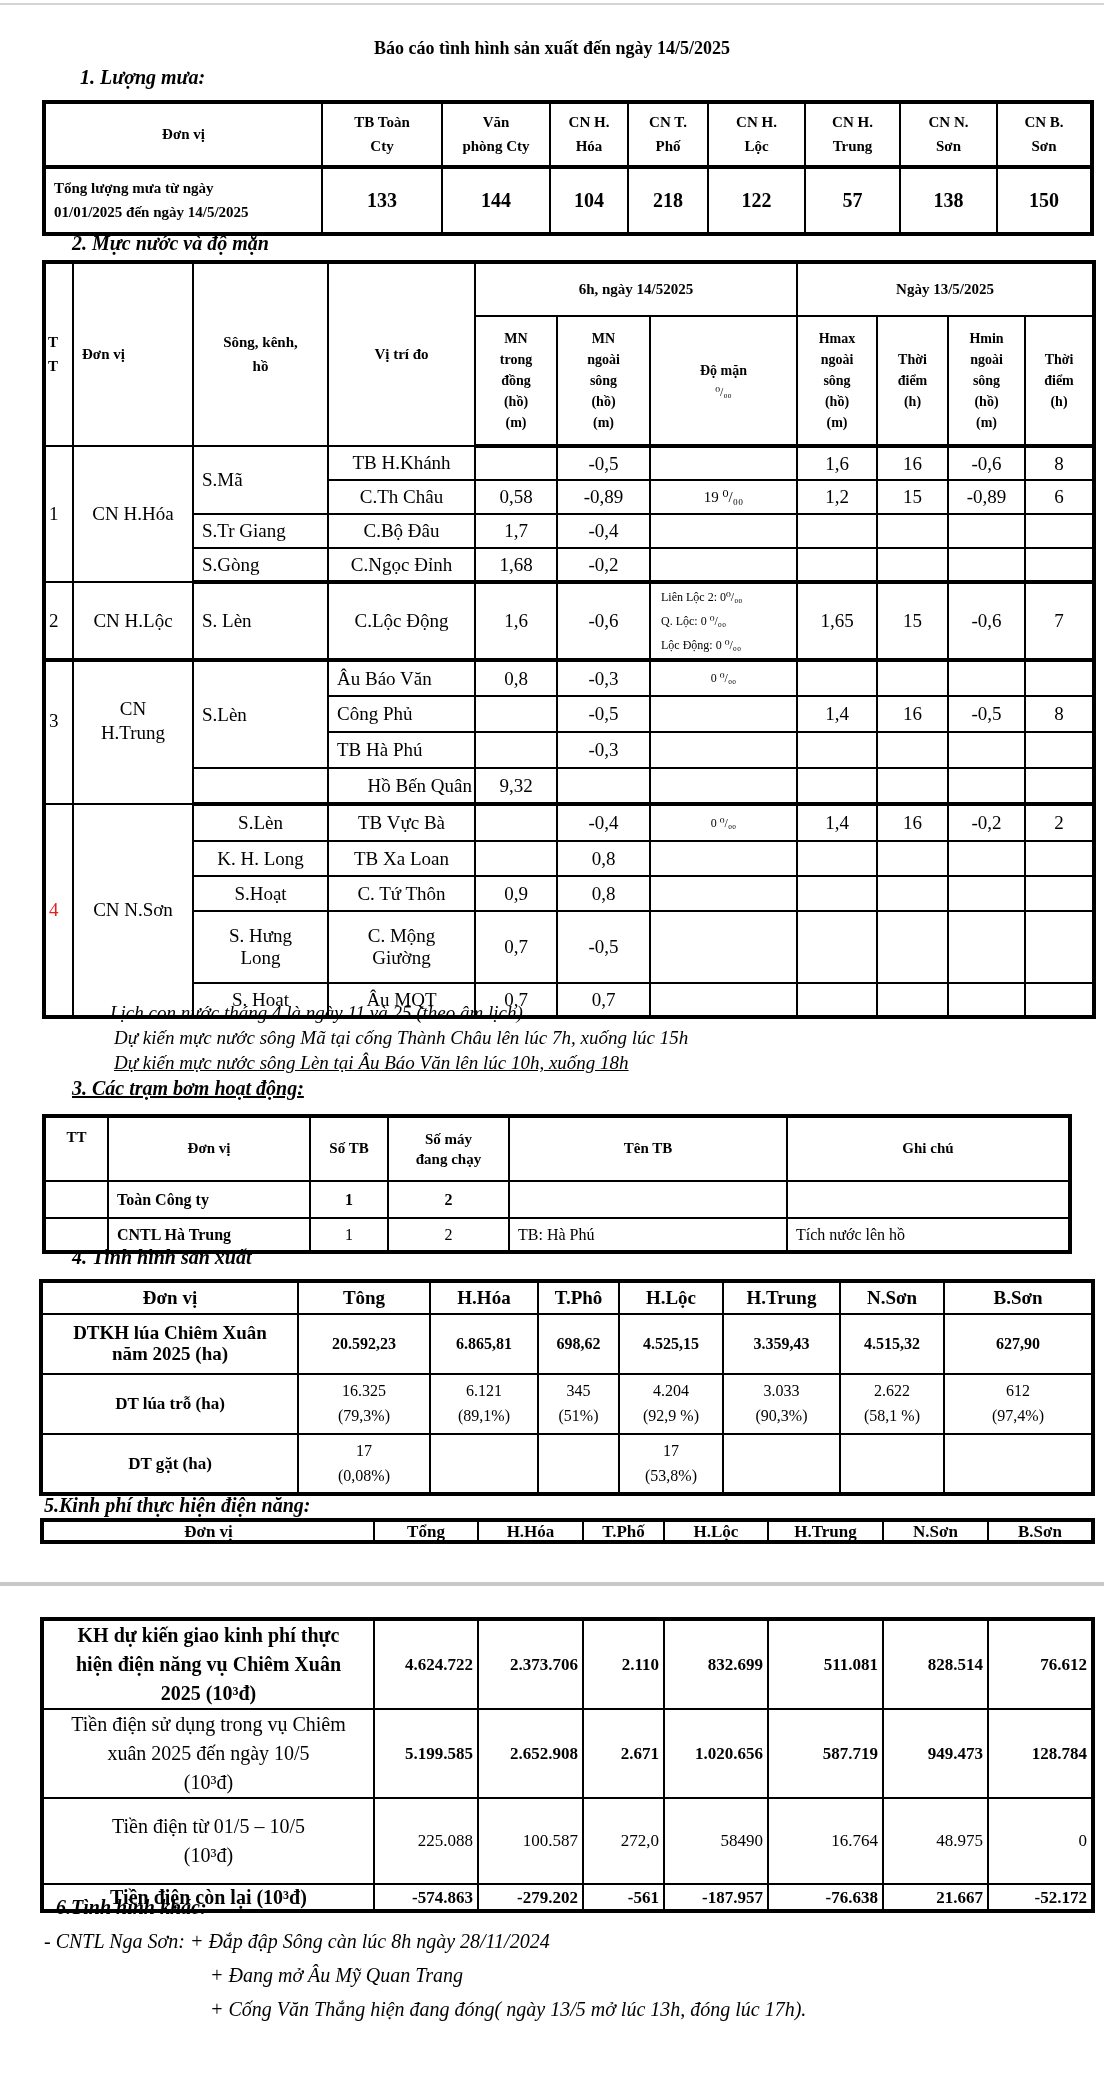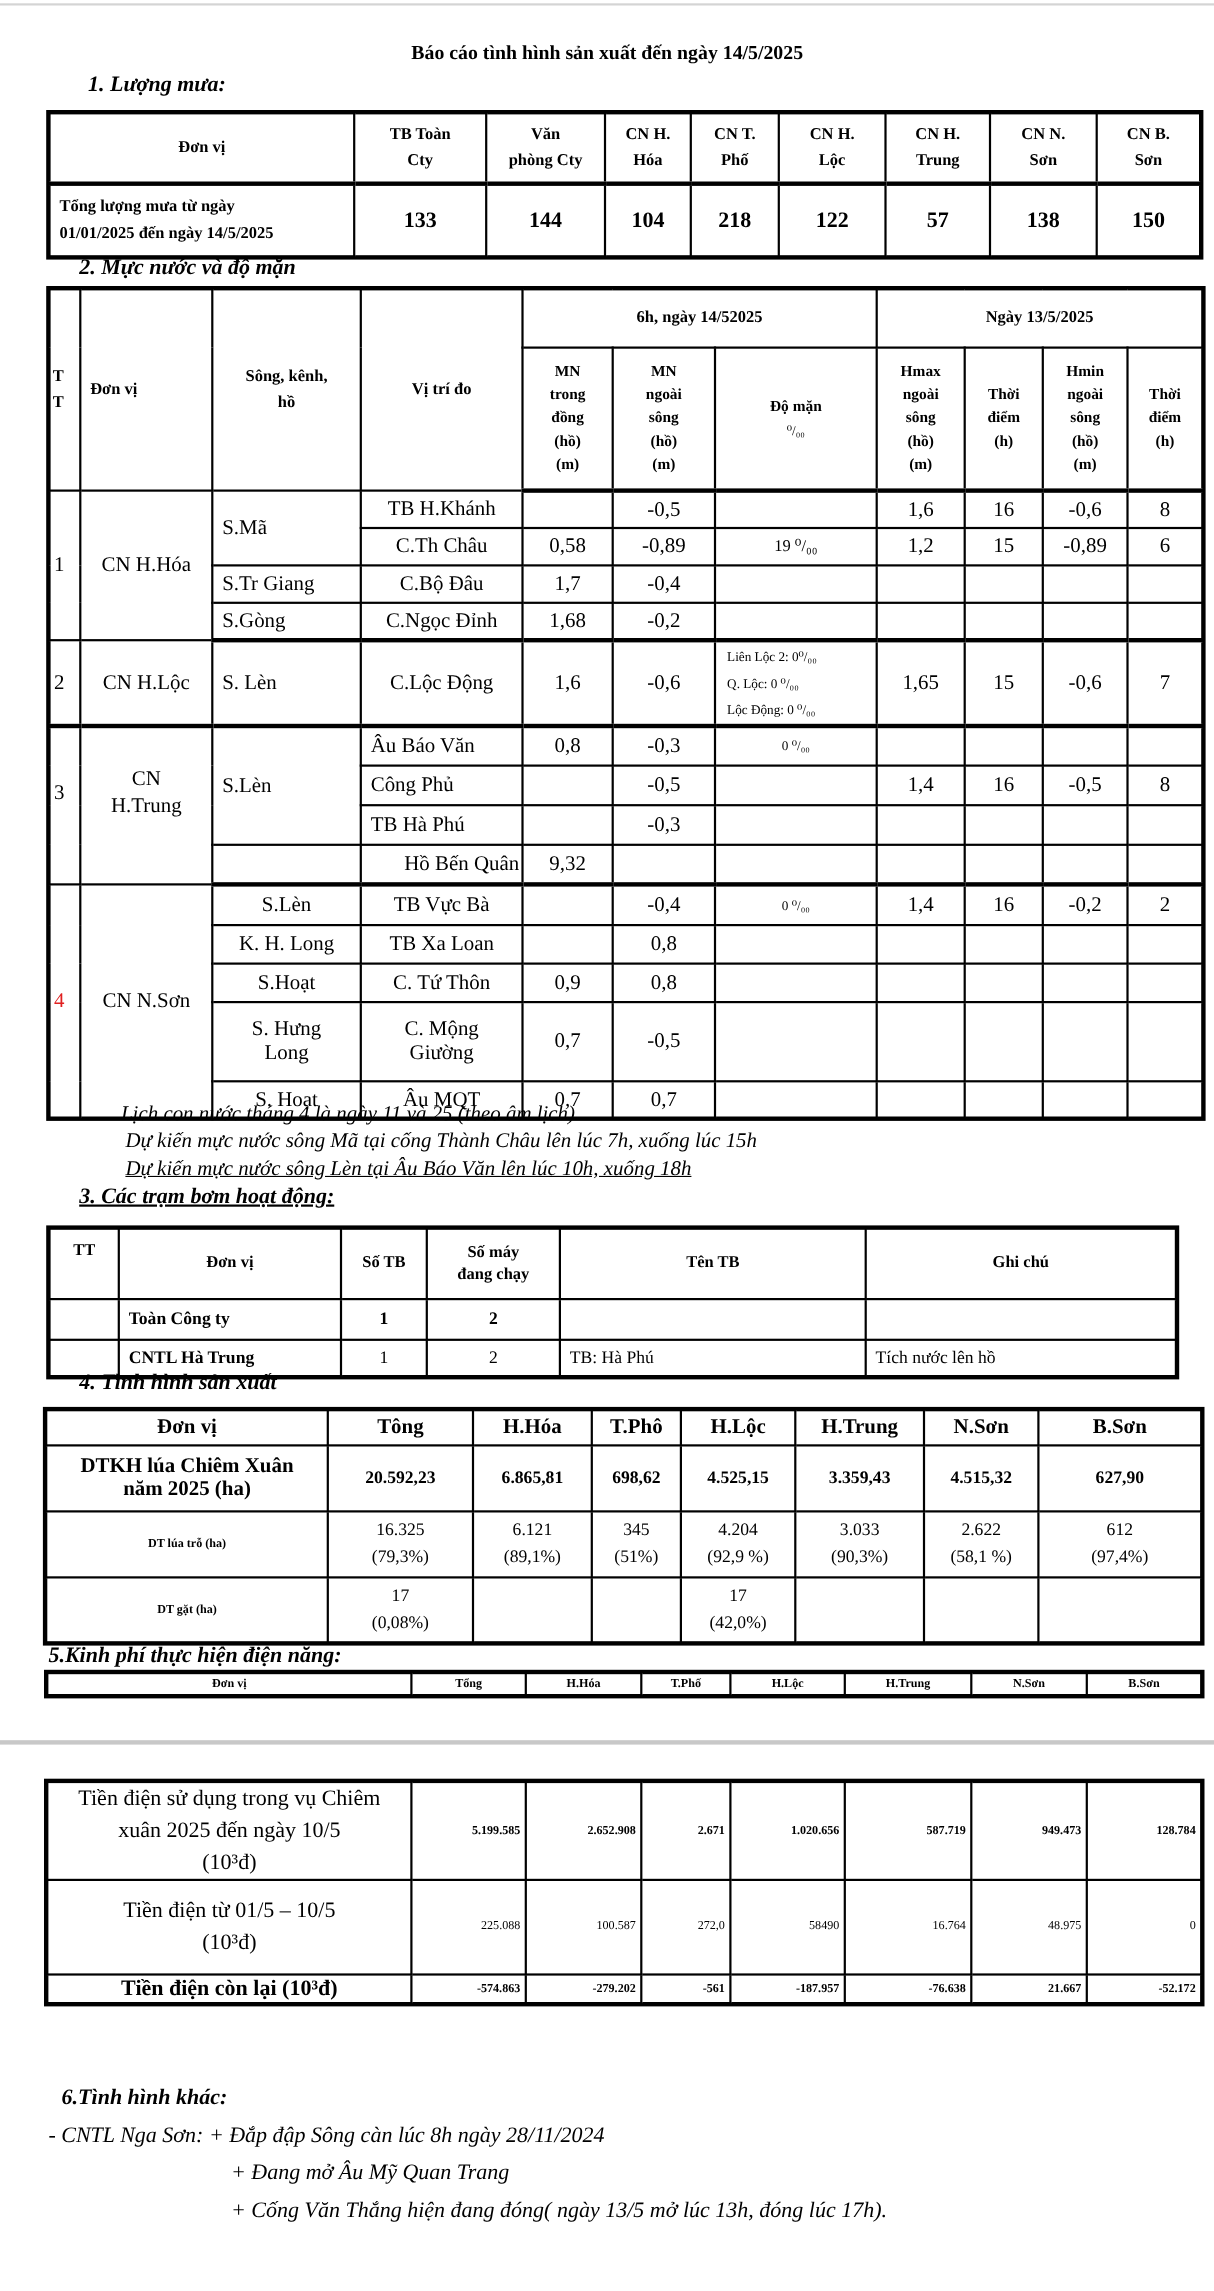--- a/index.html
+++ b/index.html
@@ -9,21 +9,21 @@
   .pagebreak { position:absolute; left:0; top:1582px; width:1104px; height:4px; background:#c8c8c8; }
   .title { position:absolute; left:0; width:1104px; top:38px; text-align:center; font-weight:bold; font-size:18px; }
   .h { position:absolute; font-style:italic; font-weight:bold; font-size:20px; white-space:nowrap; }
   .note { position:absolute; font-style:italic; font-size:19px; white-space:nowrap; }
   table { position:absolute; border-collapse:collapse; table-layout:fixed; }
   td, th { border:2px solid #000; padding:0 2px; text-align:center; vertical-align:middle; line-height:1.25; overflow:hidden; }
   .outer { outline:3px solid #000; outline-offset:-1px; }
   .b { font-weight:bold; }
   .s15 { font-size:15px; }
   .s16 { font-size:16px; }
-  .s17 { font-size:11px; }
+  .s17 { font-size:17px; }
   .s18 { font-size:20px; }
   .s19 { font-size:19px; }
   .left { text-align:left; padding-left:8px; }
   .right { text-align:right; padding-right:4px; }
   .thick-b td { border-bottom-width:4px; }
   .sal { font-size:12px; line-height:2.0; text-align:left; padding-left:10px; }
   .red { color:#e02020; }
   .cell-th { font-weight:bold; font-size:15px; line-height:1.55; }
 </style>
 </head>
@@ -354,21 +354,21 @@
     <td class="s16" style="line-height:1.55"><span>4.204</span><br><span>(92,9 %)</span></td>
     <td class="s16" style="line-height:1.55"><span>3.033</span><br><span>(90,3%)</span></td>
     <td class="s16" style="line-height:1.55"><span>2.622</span><br><span>(58,1 %)</span></td>
     <td class="s16" style="line-height:1.55"><span>612</span><br><span>(97,4%)</span></td>
   </tr>
   <tr style="height:59px">
     <td class="b s17">DT gặt (ha)</td>
     <td class="s16" style="line-height:1.55"><span>17</span><br><span>(0,08%)</span></td>
     <td class="s16"></td>
     <td class="s16"></td>
-    <td class="s16" style="line-height:1.55"><span>17</span><br><span>(42,0%)</span></td>
+    <td class="s16" style="line-height:1.55"><span>17</span><br><span>(53,8%)</span></td>
     <td class="s16"></td>
     <td class="s16"></td>
     <td class="s16"></td>
   </tr>
 </tbody>
   </table>
 
 <div class="h" style="left:44px; top:1494px;">5.Kinh phí thực hiện điện năng:</div>
 <table class="outer" style="left:42px; top:1520px; width:1049px;">
   <colgroup>
@@ -402,20 +402,30 @@
       <col style="width:331px">
       <col style="width:104px">
       <col style="width:105px">
       <col style="width:81px">
       <col style="width:104px">
       <col style="width:115px">
       <col style="width:105px">
       <col style="width:104px">
     </colgroup>
   <tbody>
+      <tr style="height:88px">
+    <td class="b s18" style="line-height:1.45"><span>KH dự kiến giao kinh phí thực</span><br><span>hiện điện năng vụ Chiêm Xuân</span><br><span>2025 (10³đ)</span></td>
+    <td class="b s17 right">4.624.722</td>
+    <td class="b s17 right">2.373.706</td>
+    <td class="b s17 right">2.110</td>
+    <td class="b s17 right">832.699</td>
+    <td class="b s17 right">511.081</td>
+    <td class="b s17 right">828.514</td>
+    <td class="b s17 right">76.612</td>
+  </tr>
   <tr style="height:87px">
     <td class="s18" style="line-height:1.45"><span>Tiền điện sử dụng trong vụ Chiêm</span><br><span>xuân 2025 đến ngày 10/5</span><br><span>(10³đ)</span></td>
     <td class="b s17 right">5.199.585</td>
     <td class="b s17 right">2.652.908</td>
     <td class="b s17 right">2.671</td>
     <td class="b s17 right">1.020.656</td>
     <td class="b s17 right">587.719</td>
     <td class="b s17 right">949.473</td>
     <td class="b s17 right">128.784</td>
   </tr>

